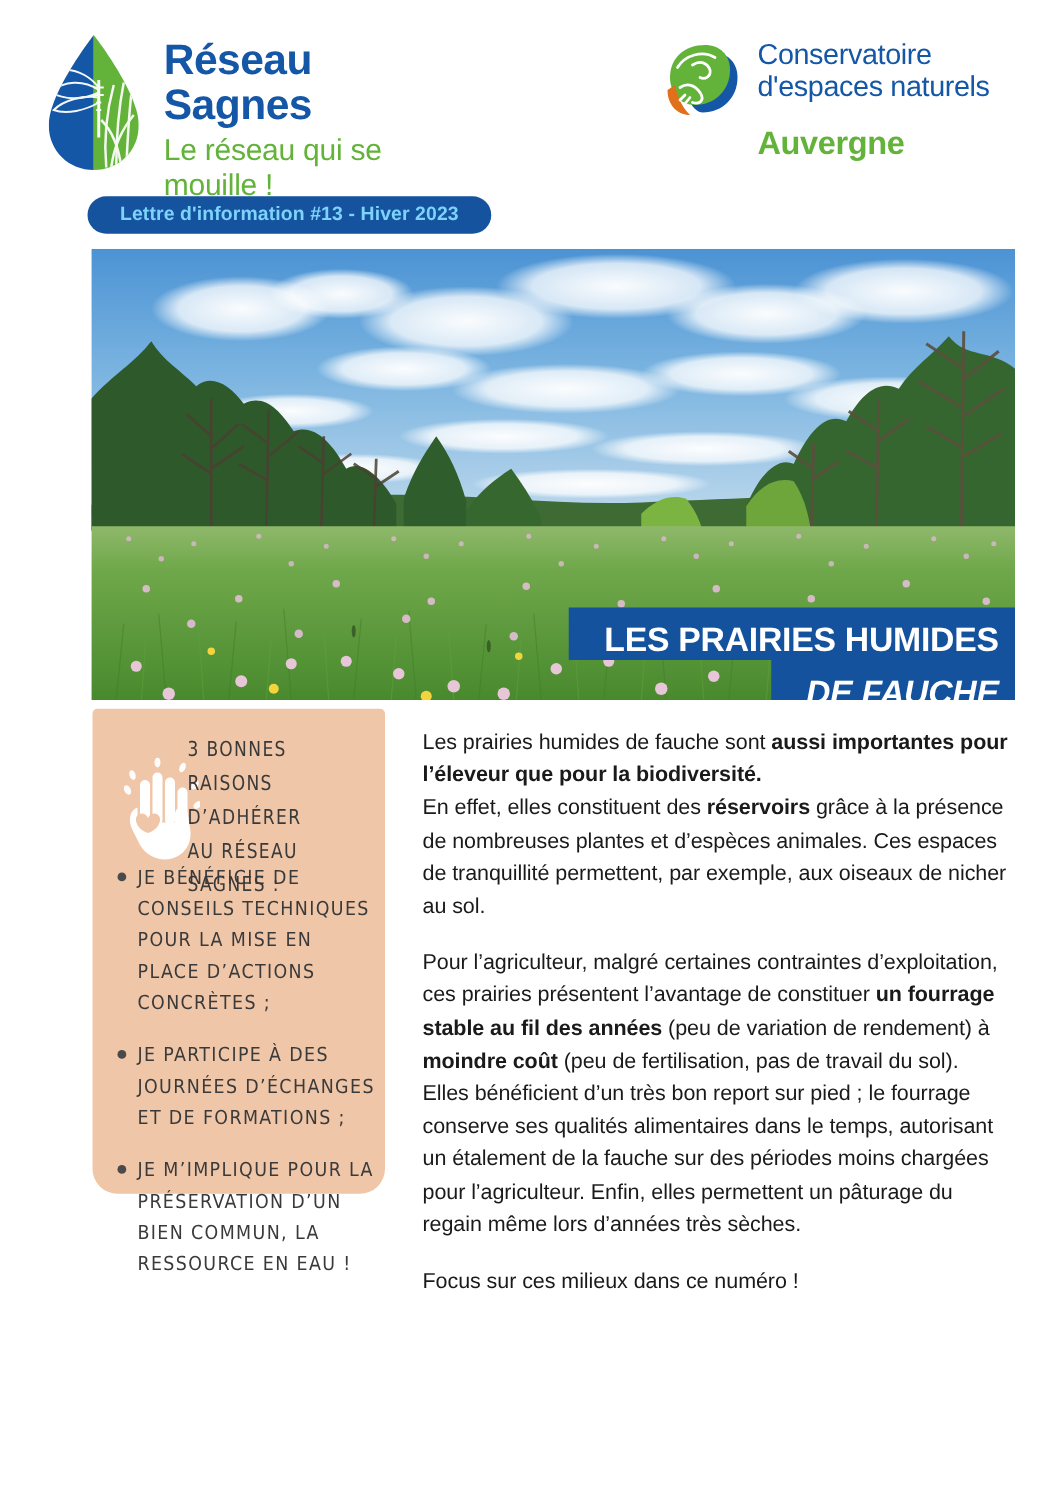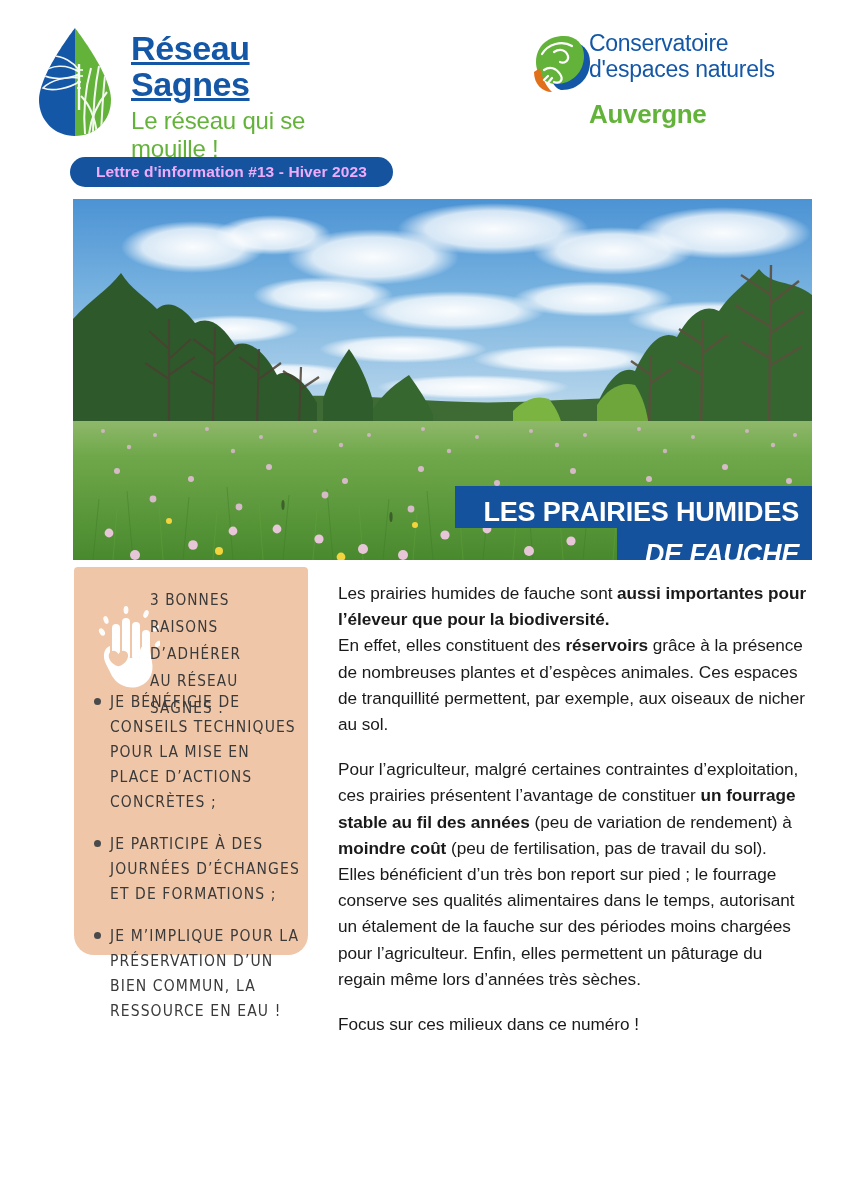--- a/index.html
+++ b/index.html
@@ -15,47 +15,47 @@
 
   
   .header{position:absolute;left:0;top:0;width:842px;height:196px;}
 
   .logo-reseau{position:absolute;left:33px;top:26px;width:290px;height:122px;}
   .droplet-wrap{position:absolute;left:0;top:0;width:84px;height:112px;}
   .logo-text{position:absolute;left:98px;top:4px;}
   .logo-line1,.logo-line2{
     font-family:"Liberation Sans", sans-serif;
     font-weight:bold;font-size:34px;line-height:36px;
-    color:#1457A6;letter-spacing:-0.4px;text-decoration:underline;
+    color:#1457A6;letter-spacing:-0.4px;
   }
   .logo-tag{
     font-family:"Liberation Sans", sans-serif;
     font-size:24px;color:#63B33A;margin-top:5px;letter-spacing:-0.2px;
   }
 
   .logo-cen{position:absolute;left:528px;top:30px;width:290px;height:108px;}
   .cen-mark{position:absolute;left:0;top:2px;width:68px;height:66px;}
-  .cen-text{position:absolute;left:61px;top:0px;}
+  .cen-text{position:absolute;left:78px;top:0px;}
   .cen-l1,.cen-l2{
     font-size:23px;line-height:26px;color:#1457A6;letter-spacing:-0.3px;
   }
   .cen-l3{
     font-weight:bold;font-size:26px;line-height:28px;color:#63B33A;
     letter-spacing:-0.3px;margin-top:18px;
   }
 
   
   .badge{
     position:absolute;left:70px;top:157px;
     height:30px;padding:0 26px;
     background:#15539F;border-radius:16px;
     display:flex;align-items:center;
   }
   .badge span{
-    color:#f0abfc;font-weight:bold;font-size:15.5px;letter-spacing:0.1px;
+    color:#7dd3fc;font-weight:bold;font-size:15.5px;letter-spacing:0.1px;
     white-space:nowrap;
   }
 
   
   .photo{
     position:absolute;left:73px;top:199px;width:739px;height:361px;
     overflow:hidden;
   }
   .photo svg{display:block;width:739px;height:361px;}
 

